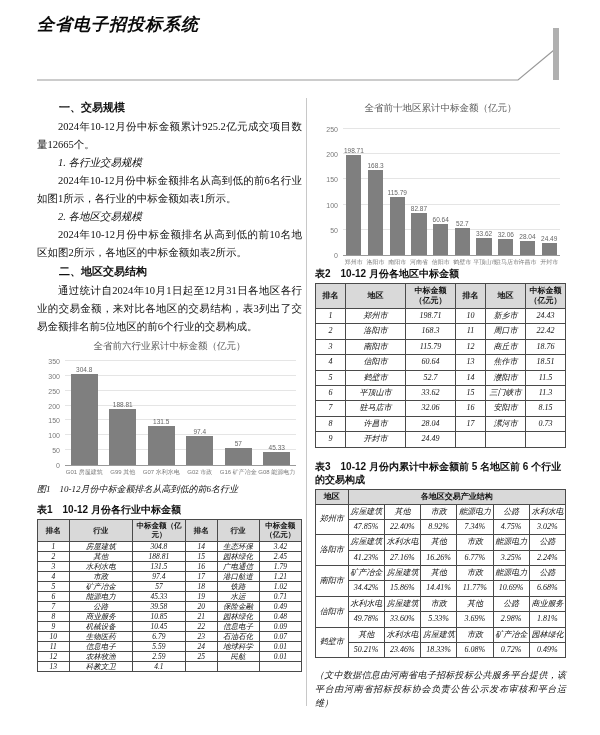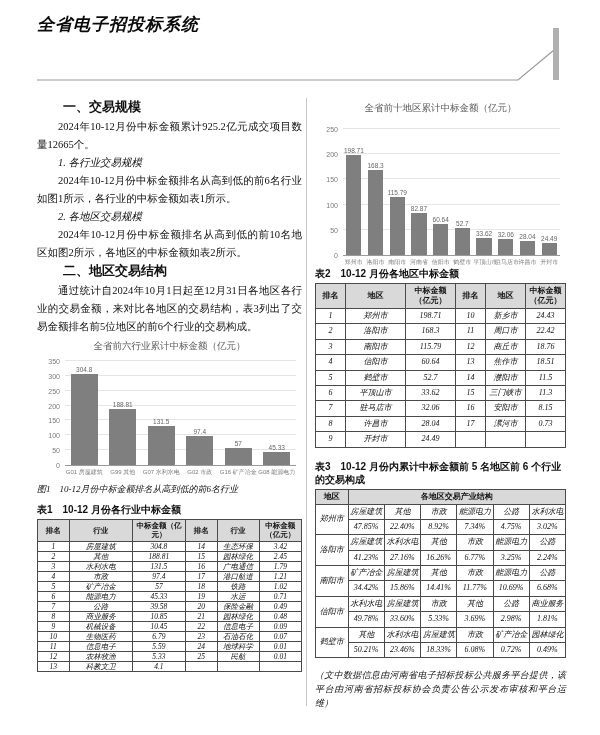--- a/index.html
+++ b/index.html
@@ -12,21 +12,21 @@
                font-size:17px; line-height:25px; letter-spacing:1px; color:#0a0a0a; }
   .header-rule { position:absolute; left:0; top:0; width:600px; height:100px; }
 
   
   .divider { position:absolute; left:306px; top:98px; width:1px; height:608px; background:#c8c8c8; }
   .col { position:absolute; top:98px; }
   .col-left  { left:37px;  width:265px; }
   .col-right { left:315px; width:251px; }
 
   
-  .h-sec { font-family:Liberation Mono, monospace; font-weight:bold; font-size:13px;
+  .h-sec { font-family:Liberation Sans, sans-serif; font-weight:bold; font-size:11px;
            line-height:15px; margin:2px 0 3px; text-indent:2em; }
   .para  { font-size:10.5px; line-height:18px; text-align:justify; text-indent:2em; margin:0; }
   .sub   { font-style:italic; font-size:10.5px; line-height:18px; margin:0; text-indent:2em; }
 
   
   .chart { margin-top:4px; }
   .chart-title { text-align:center; font-family:"Liberation Sans", sans-serif;
                  font-size:9.5px; color:#595959; margin:0 0 8px; }
   .chart-body { position:relative; margin-left:28px; margin-right:6px;
                 border-bottom:1px solid #9a9a9a; }
@@ -250,21 +250,21 @@
             <td>11</td>
             <td>信息电子</td>
             <td>5.59</td>
             <td>24</td>
             <td>地球科学</td>
             <td>0.01</td>
           </tr>
           <tr>
             <td>12</td>
             <td>农林牧渔</td>
-            <td>5.33</td>
+            <td>2.59</td>
             <td>25</td>
             <td>民航</td>
             <td>0.01</td>
           </tr>
           <tr>
             <td>13</td>
             <td>科教文卫</td>
             <td>4.1</td>
             <td></td>
             <td></td>

